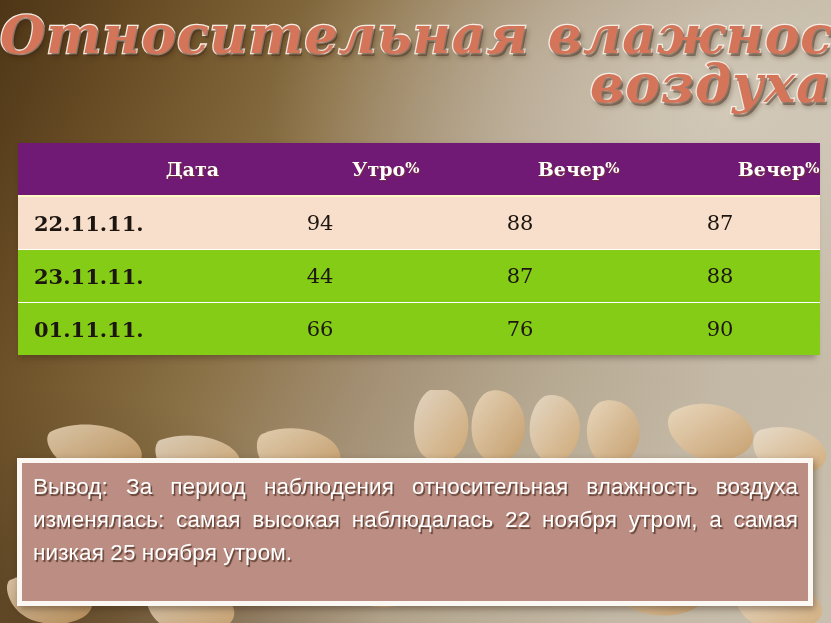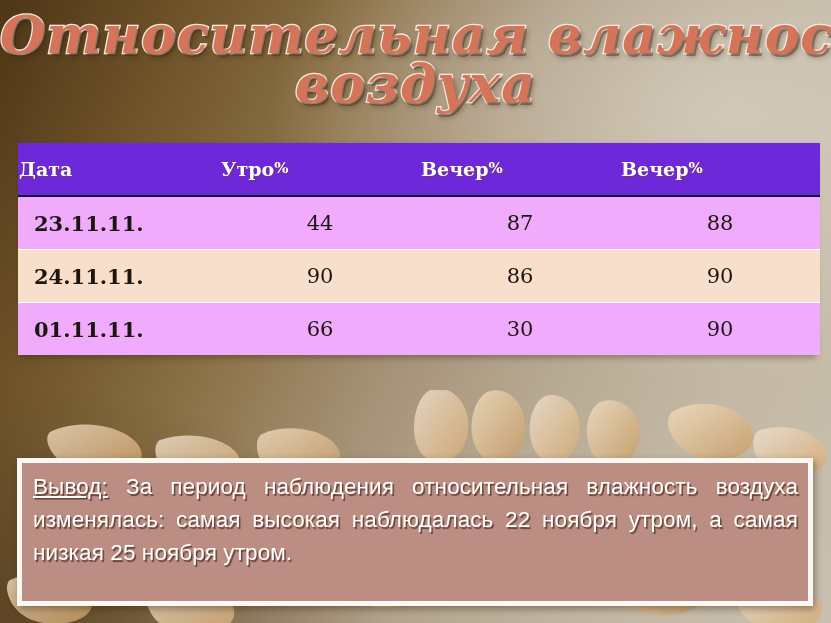--- a/index.html
+++ b/index.html
@@ -73,46 +73,46 @@
     letter-spacing: 1px;
     color: #d4755a;
     -webkit-text-stroke: 2.6px #f7efe6;
     paint-order: stroke fill;
     text-shadow:
       2px 3px 0 rgba(70,45,25,0.45),
       3px 4px 5px rgba(50,30,12,0.35);
     white-space: nowrap;
     display: block;
   }
-  .title-line.l2 { margin-top: -4px; }
+  .title-line.l2 { margin-top: -4px; text-align: right; }
 
   
   .table-card {
     position: absolute;
     left: 18px;
     top: 143px;
     width: 796px;
     box-shadow: 2px 3px 6px rgba(50,32,14,0.35);
   }
   table.data {
     border-collapse: collapse;
     width: 796px;
     table-layout: fixed;
   }
   table.data thead th {
-    background: #6d28d9;
+    background: #701a75;
     color: #ffffff;
     font-family: "DejaVu Serif", "Liberation Serif", serif;
     font-weight: bold;
     font-size: 19px;
     height: 50px;
-    text-align: left;
+    text-align: right;
     vertical-align: middle;
     text-shadow: 1px 1px 1px rgba(120,70,10,0.55);
-    border-bottom: 2px solid #0f172a;
+    border-bottom: 2px solid #fef9c3;
   }
   table.data thead th.col-date { width: 200px; }
   table.data thead th.col-v    { width: 198px; margin-top: 12px; }
 
   .pct {
     font-size: 15px;
     position: relative;
     top: -3px;
     letter-spacing: -0.5px;
   }
@@ -126,21 +126,21 @@
     text-align: center;
     border-bottom: 1.5px solid #ffffff;
   }
   table.data tbody td.date {
     font-weight: bold;
     text-align: left;
     padding-left: 16px;
     font-size: 21px;
   }
   table.data tbody tr.r-even td { background: #f8dfcb; }
-  table.data tbody tr.r-odd  td { background: #f0abfc; }
+  table.data tbody tr.r-odd  td { background: #84cc16; }
   table.data tbody tr:last-child td { border-bottom: none; }
 
   
   .conclusion {
     position: absolute;
     left: 17px;
     top: 458px;
     width: 796px;
     height: 148px;
     box-sizing: border-box;
@@ -154,21 +154,20 @@
     font-family: "Liberation Sans", sans-serif;
     font-size: 22.5px;
     line-height: 33px;
     color: #ffffff;
     text-align: justify;
     text-align-last: left;
     text-shadow: 1.5px 1.5px 1px rgba(70,40,28,0.75);
     letter-spacing: 0.1px;
   }
   .conclusion .lead {
-    text-decoration: underline;
     text-underline-offset: 2px;
   }
 </style>
 </head>
 <body>
 
 <div id="slide">
 
   <div class="bg-base"></div>
   <div class="bg-wash"></div>
@@ -211,36 +210,36 @@
     <table class="data">
       <thead>
         <tr>
           <th class="col-date"><span>Дата</span></th>
           <th class="col-v"><span>Утро</span><span class="pct">%</span></th>
           <th class="col-v"><span>Вечер</span><span class="pct">%</span></th>
           <th class="col-v"><span>Вечер</span><span class="pct">%</span></th>
         </tr>
       </thead>
       <tbody>
+        <tr class="r-even">
+          <td class="date">22.11.11.</td>
+          <td>94</td>
+          <td>88</td>
+          <td>87</td>
+        </tr>
         <tr class="r-odd">
           <td class="date">23.11.11.</td>
           <td>44</td>
           <td>87</td>
           <td>88</td>
         </tr>
-        <tr class="r-even">
-          <td class="date">24.11.11.</td>
-          <td>90</td>
-          <td>86</td>
-          <td>90</td>
-        </tr>
         <tr class="r-odd">
           <td class="date">01.11.11.</td>
           <td>66</td>
-          <td>30</td>
+          <td>76</td>
           <td>90</td>
         </tr>
       </tbody>
     </table>
   </div>
 
   <div class="conclusion">
     <p><span class="lead">Вывод:</span><span> За период наблюдения относительная влажность воздуха изменялась: самая высокая наблюдалась 22 ноября утром, а самая низкая 25 ноября утром.</span></p>
   </div>
 

